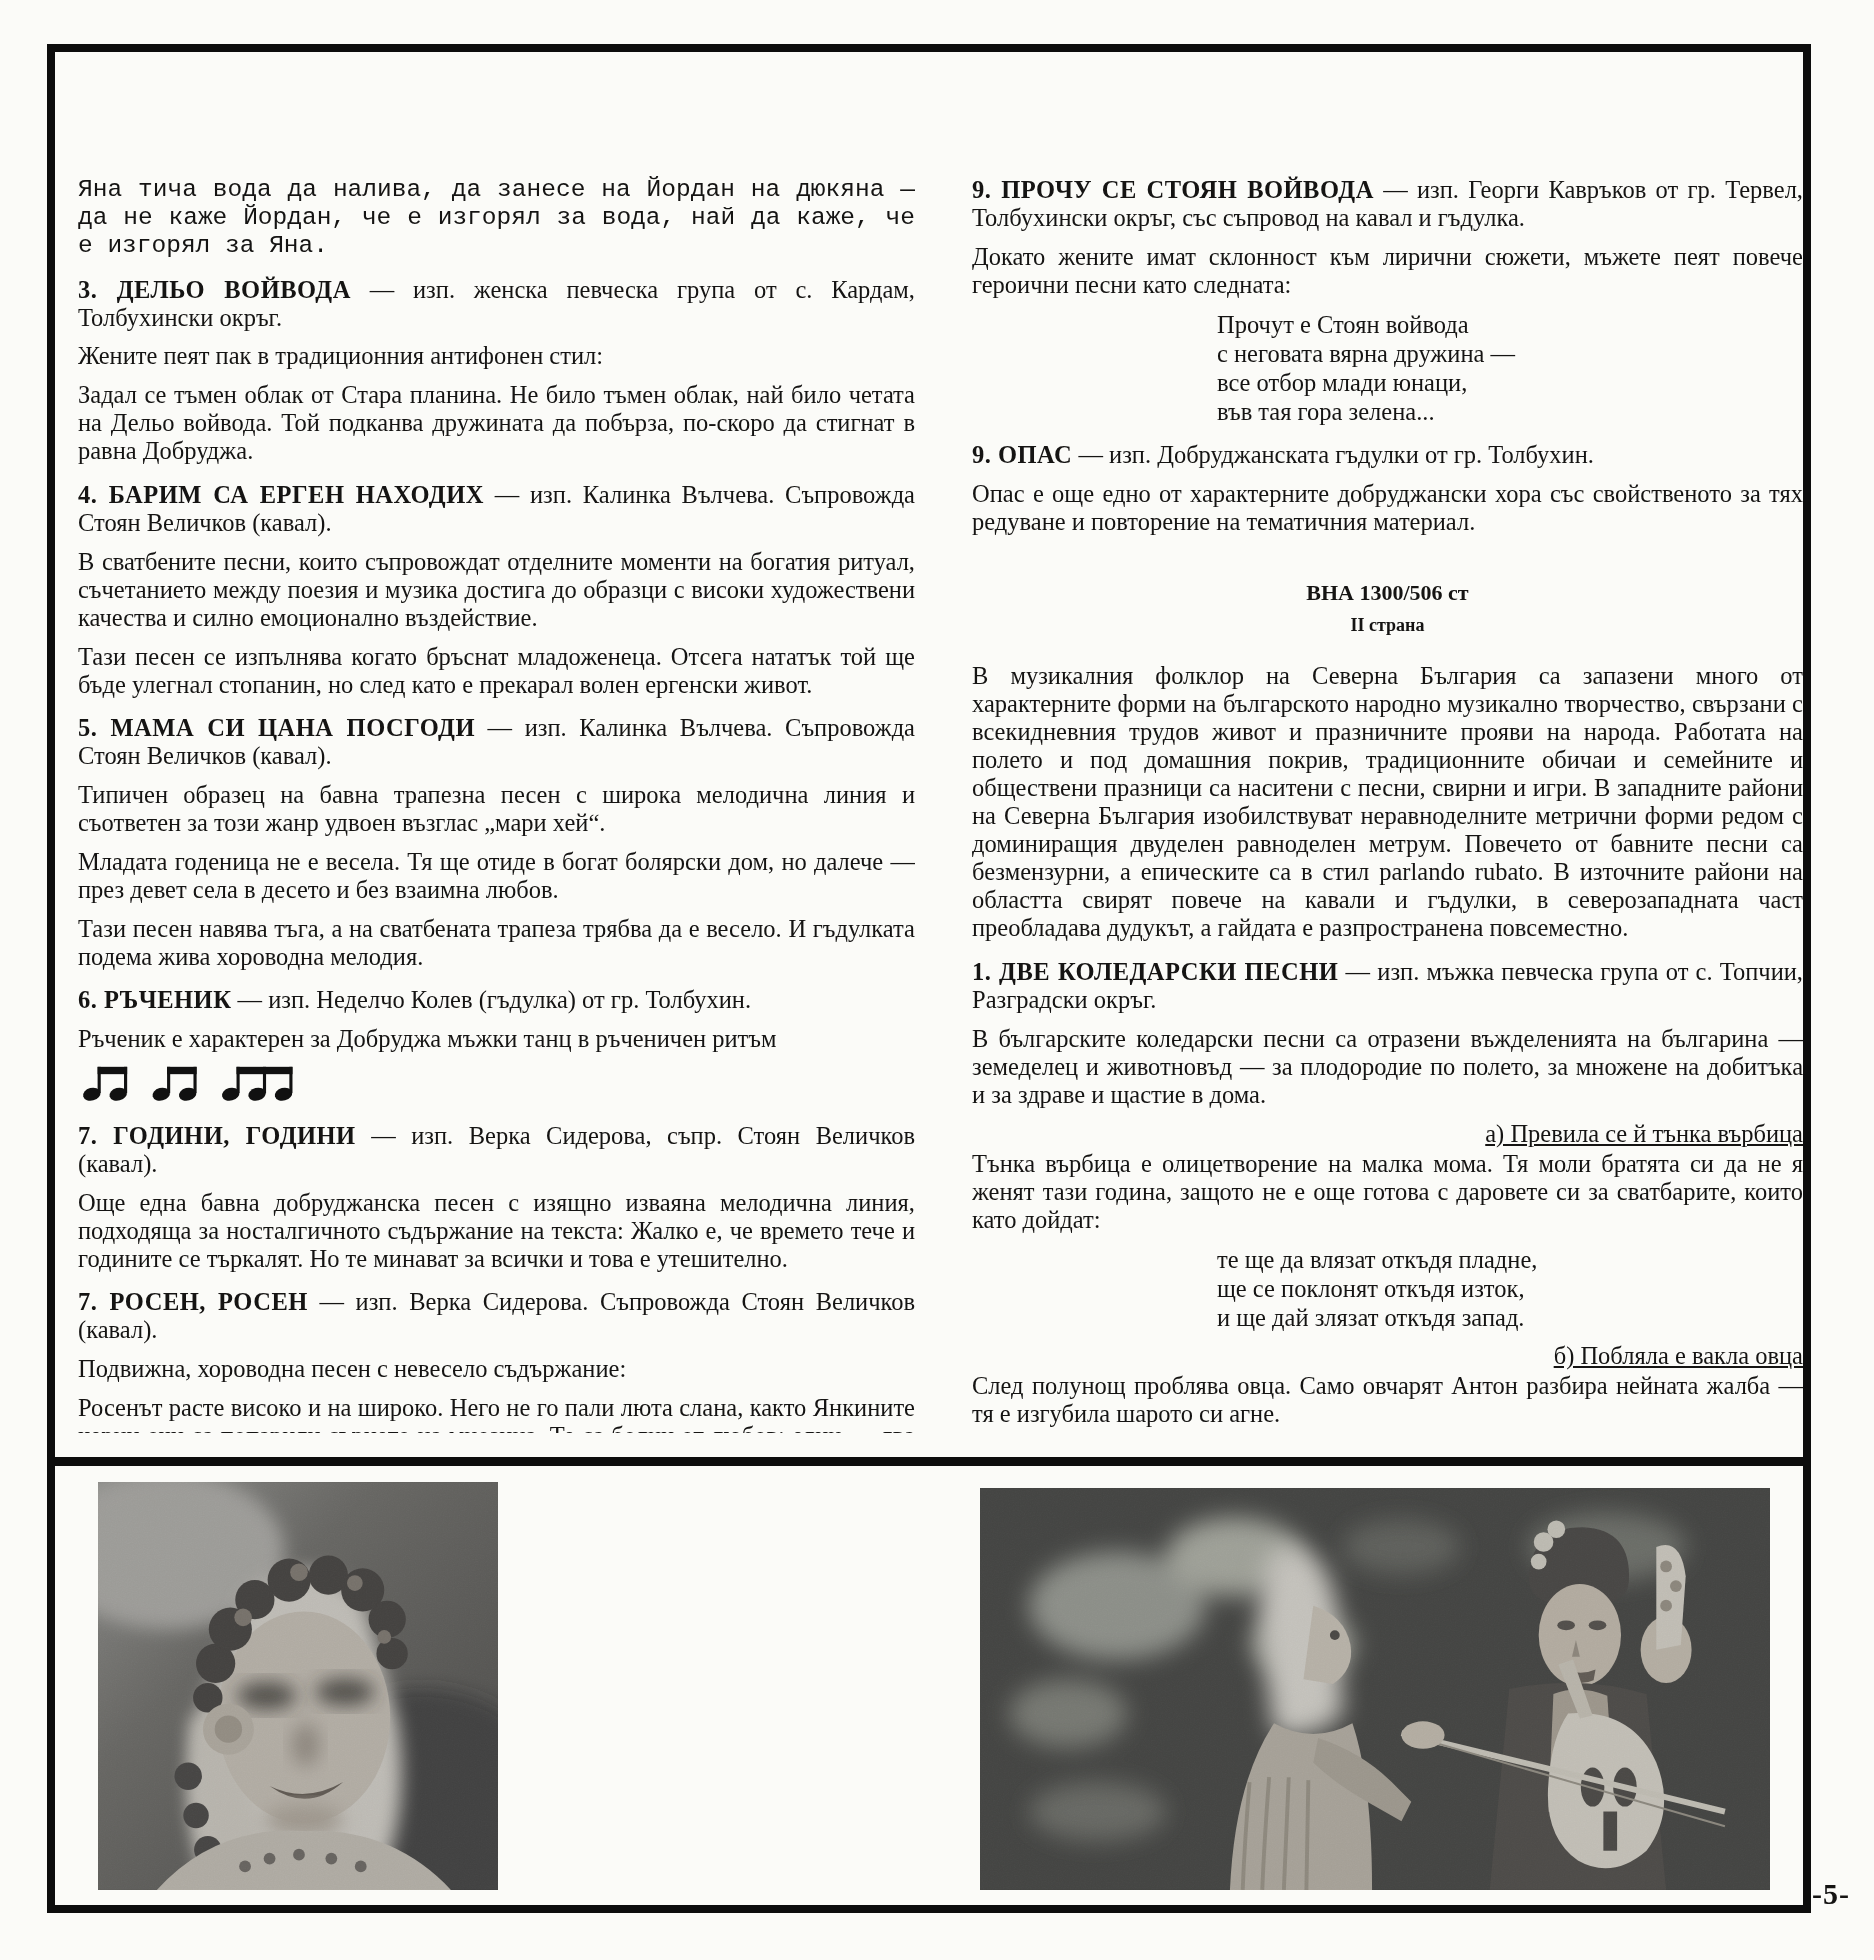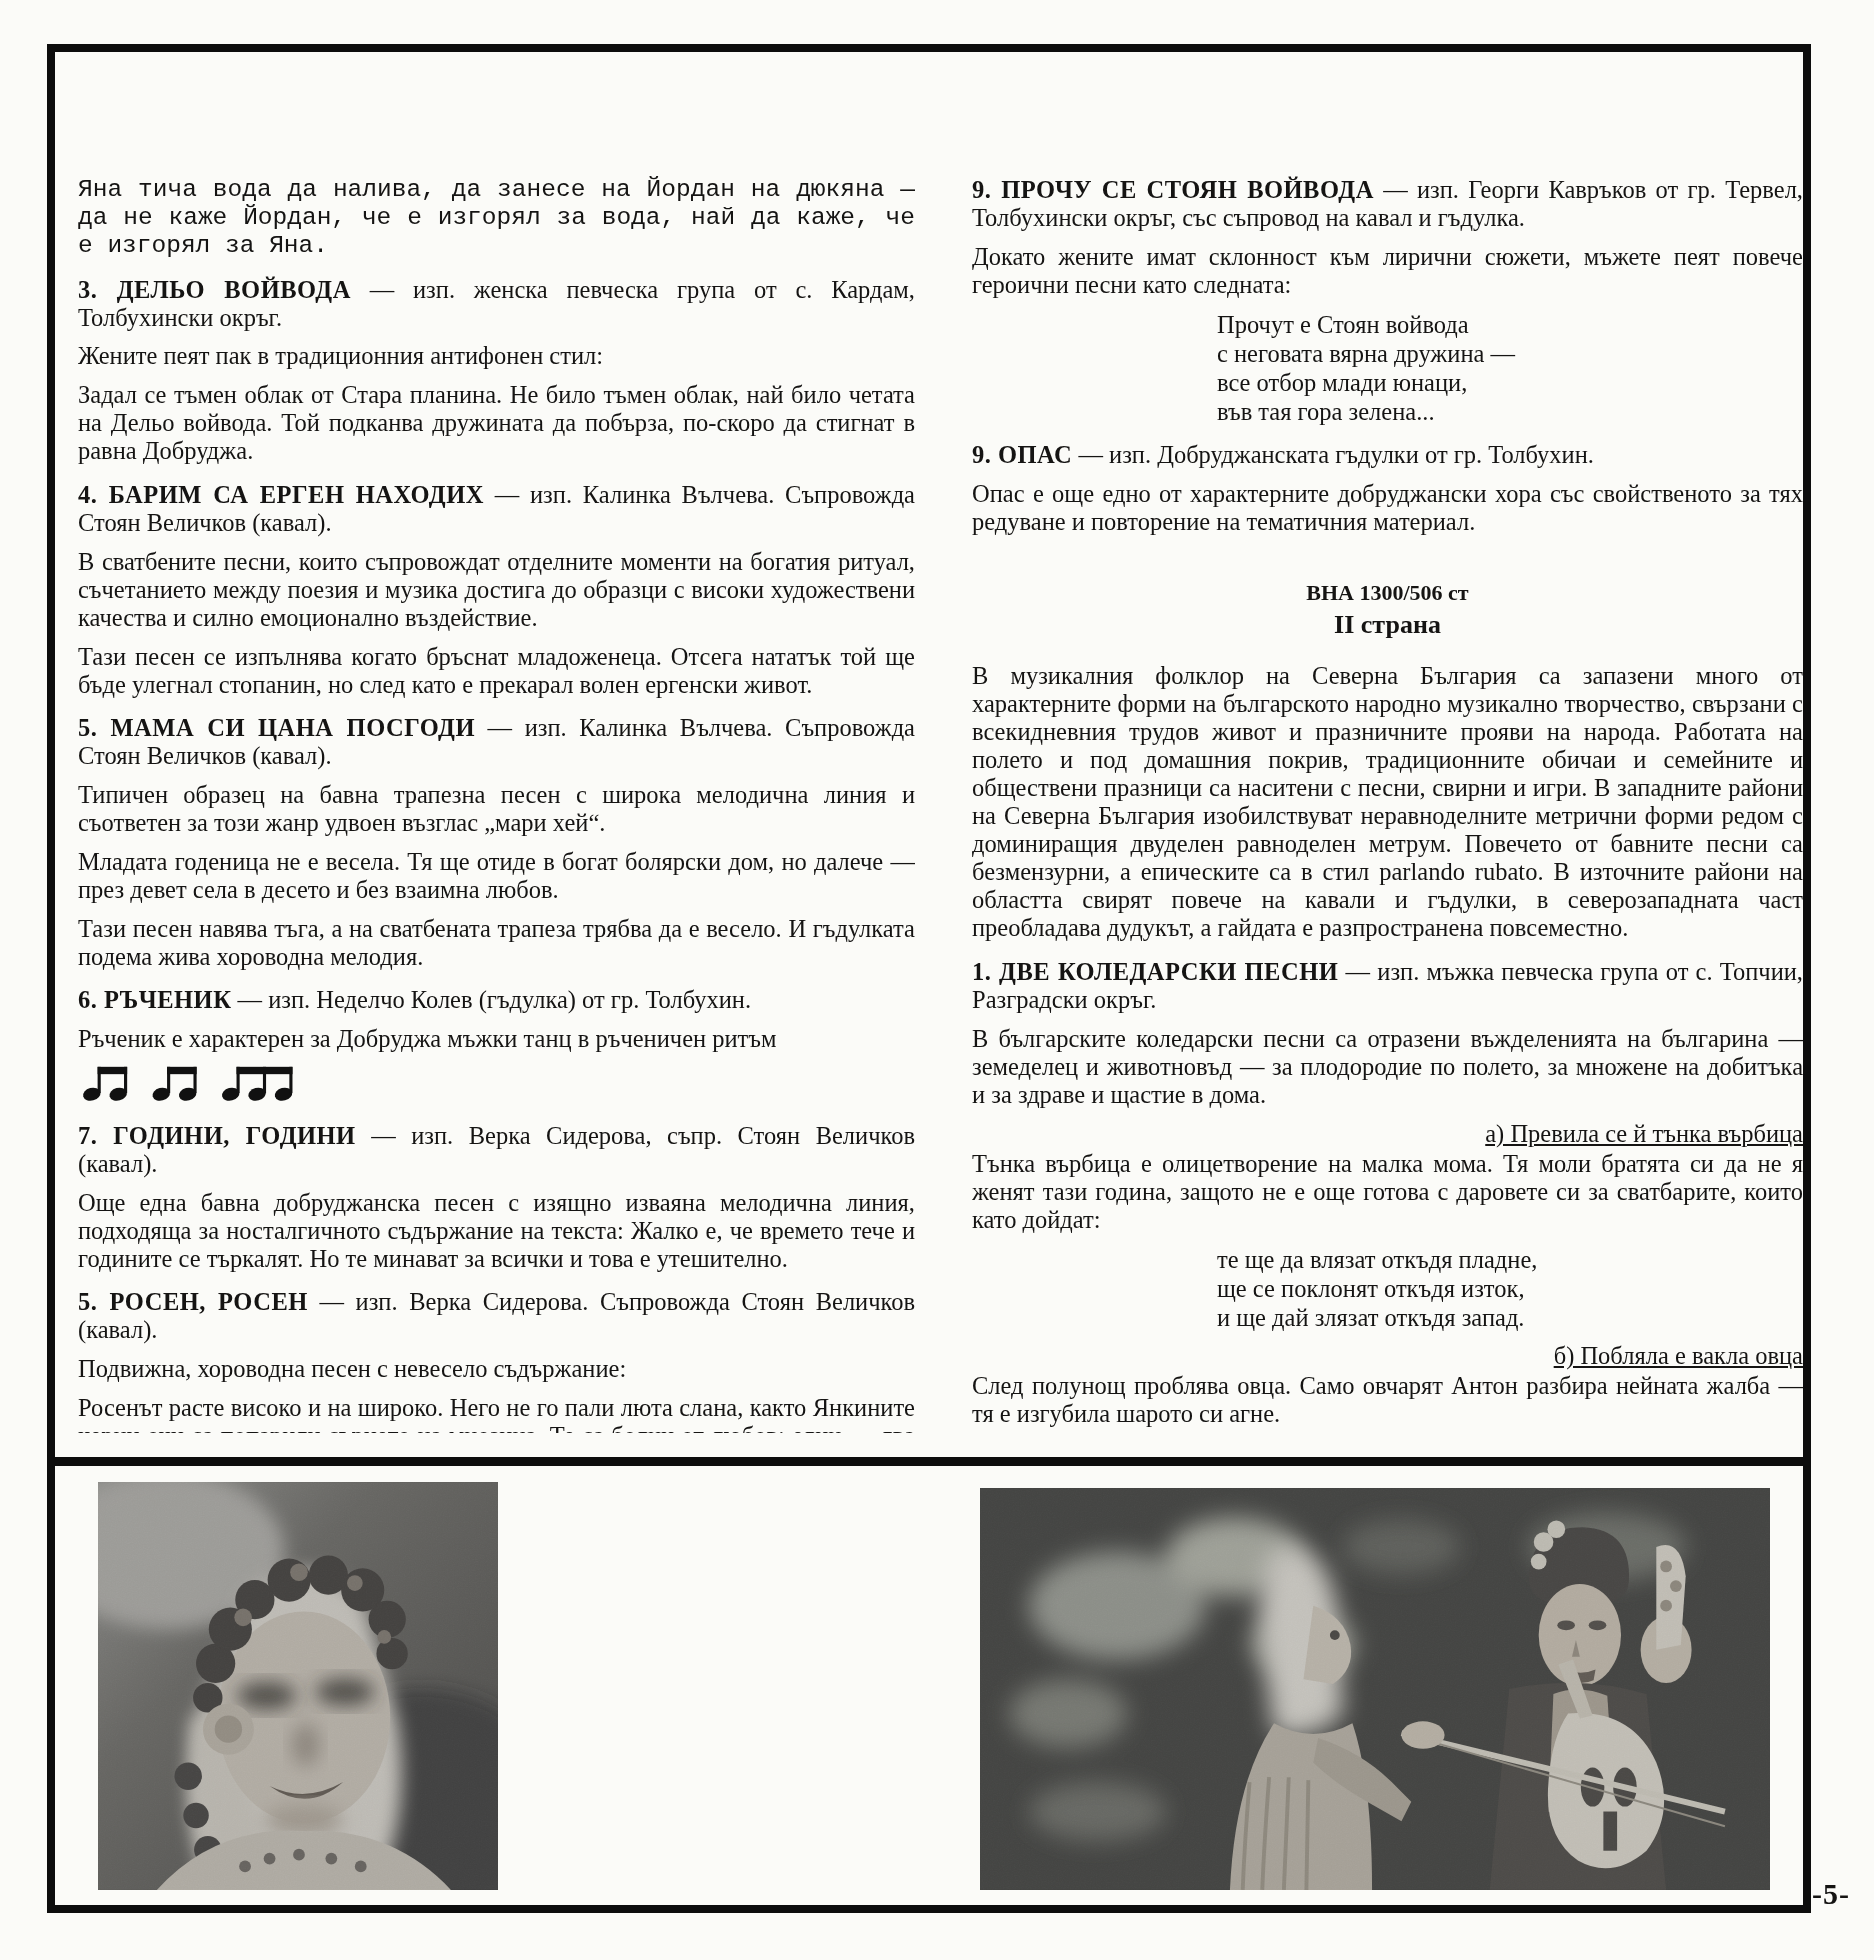--- a/index.html
+++ b/index.html
@@ -26,21 +26,21 @@
   .col-left{left:78px;width:837px;}
   .col-right{left:972px;width:831px;}
   .para{margin:0 0 10.8px 0;}
   .head-line{margin:15.7px 0 10.8px 0;}
   .head-line b{font-weight:bold;letter-spacing:0.5px;}
   .lead{margin:0 0 10.8px 0;font-family:Liberation Mono, monospace;}
   .verse{margin:2px 0 10.8px 0;padding-left:245px;text-align:left;}
   .verse div{white-space:nowrap;line-height:29px;}
   .sub-item{margin:0 0 2px 0;padding-left:61px;text-align:right;text-decoration:underline;}
   .album-head{margin:43px 0 3.9px 0;text-align:center;font-weight:bold;font-size:22px;}
-  .album-side{margin:0 0 23.5px 0;text-align:center;font-weight:bold;font-size:26px;}
+  .album-side{margin:0 0 23.5px 0;text-align:center;font-weight:bold;font-size:18px;}
   .rhythm{margin:3.9px 0 13.7px 2px;height:49px;}
   .photo{position:absolute;overflow:hidden;background:#3a3a38;}
   .photo svg{display:block;}
   .photo-left{left:98px;top:1482px;width:400px;height:408px;}
   .photo-right{left:980px;top:1488px;width:790px;height:402px;}
   .page-num{
     position:absolute;left:1812px;top:1877px;
     font-size:30px;font-weight:bold;letter-spacing:1px;
   }
 </style>
@@ -102,21 +102,21 @@
     </div>
   </div>
 
   <div>
     <p class="head-line"><b>7. ГОДИНИ, ГОДИНИ</b>
       <span>— изп. Верка Сидерова, съпр. Стоян Величков (кавал).</span></p>
     <p class="para">Още една бавна добруджанска песен с изящно изваяна мелодична линия, подходяща за носталгичното съдържание на текста: Жалко е, че времето тече и годините се търкалят. Но те минават за всички и това е утешително.</p>
   </div>
 
   <div>
-    <p class="head-line"><b>5. РОСЕН, РОСЕН</b>
+    <p class="head-line"><b>7. РОСЕН, РОСЕН</b>
       <span>— изп. Верка Сидерова. Съпровожда Стоян Величков (кавал).</span></p>
     <p class="para">Подвижна, хороводна песен с невесело съдържание:</p>
     <p class="para">Росенът расте високо и на широко. Него не го пали люта слана, както Янкините черни очи са попарили сърцето на мнозина. Те са болни от любов: един — два дни, друг — три дни, а трети — цели три години.</p>
   </div>
 </div>
 
 <div class="col col-right">
   <div>
     <p class="head-line" style="margin-top:0;"><b>9. ПРОЧУ СЕ СТОЯН ВОЙВОДА</b>
       <span>— изп. Георги Кавръков от гр. Тервел, Толбухински окръг, със съпровод на кавал и гъдулка.</span></p>

